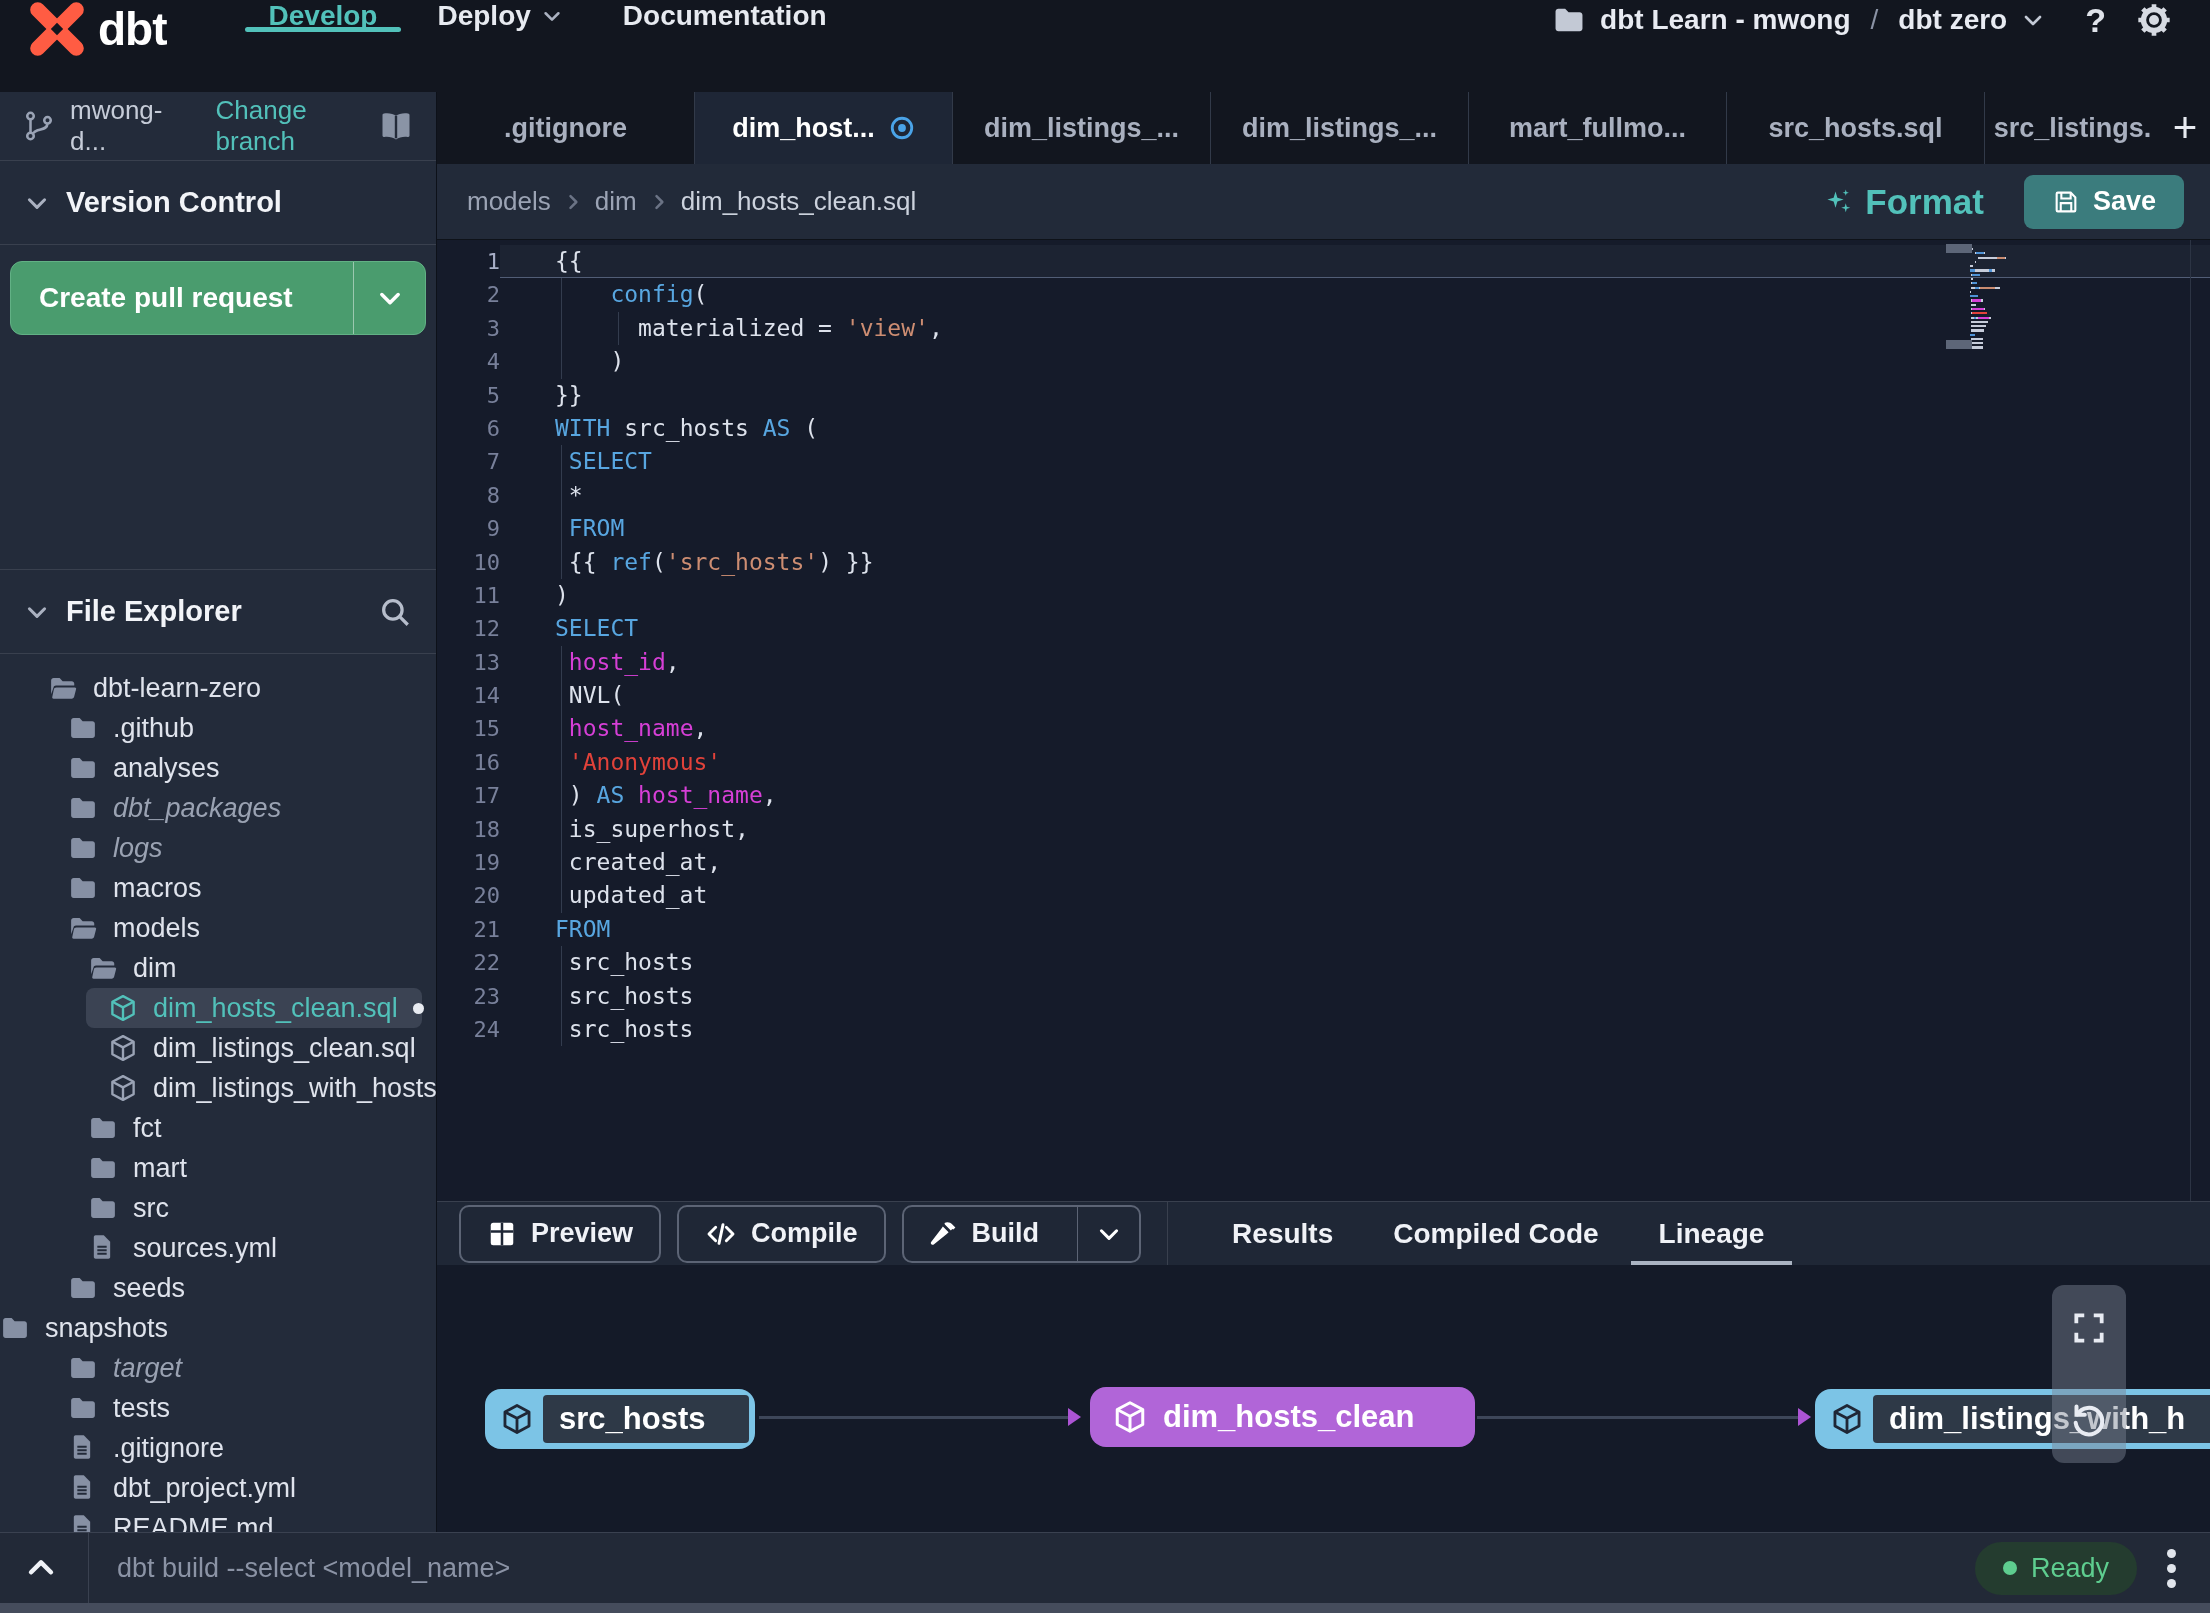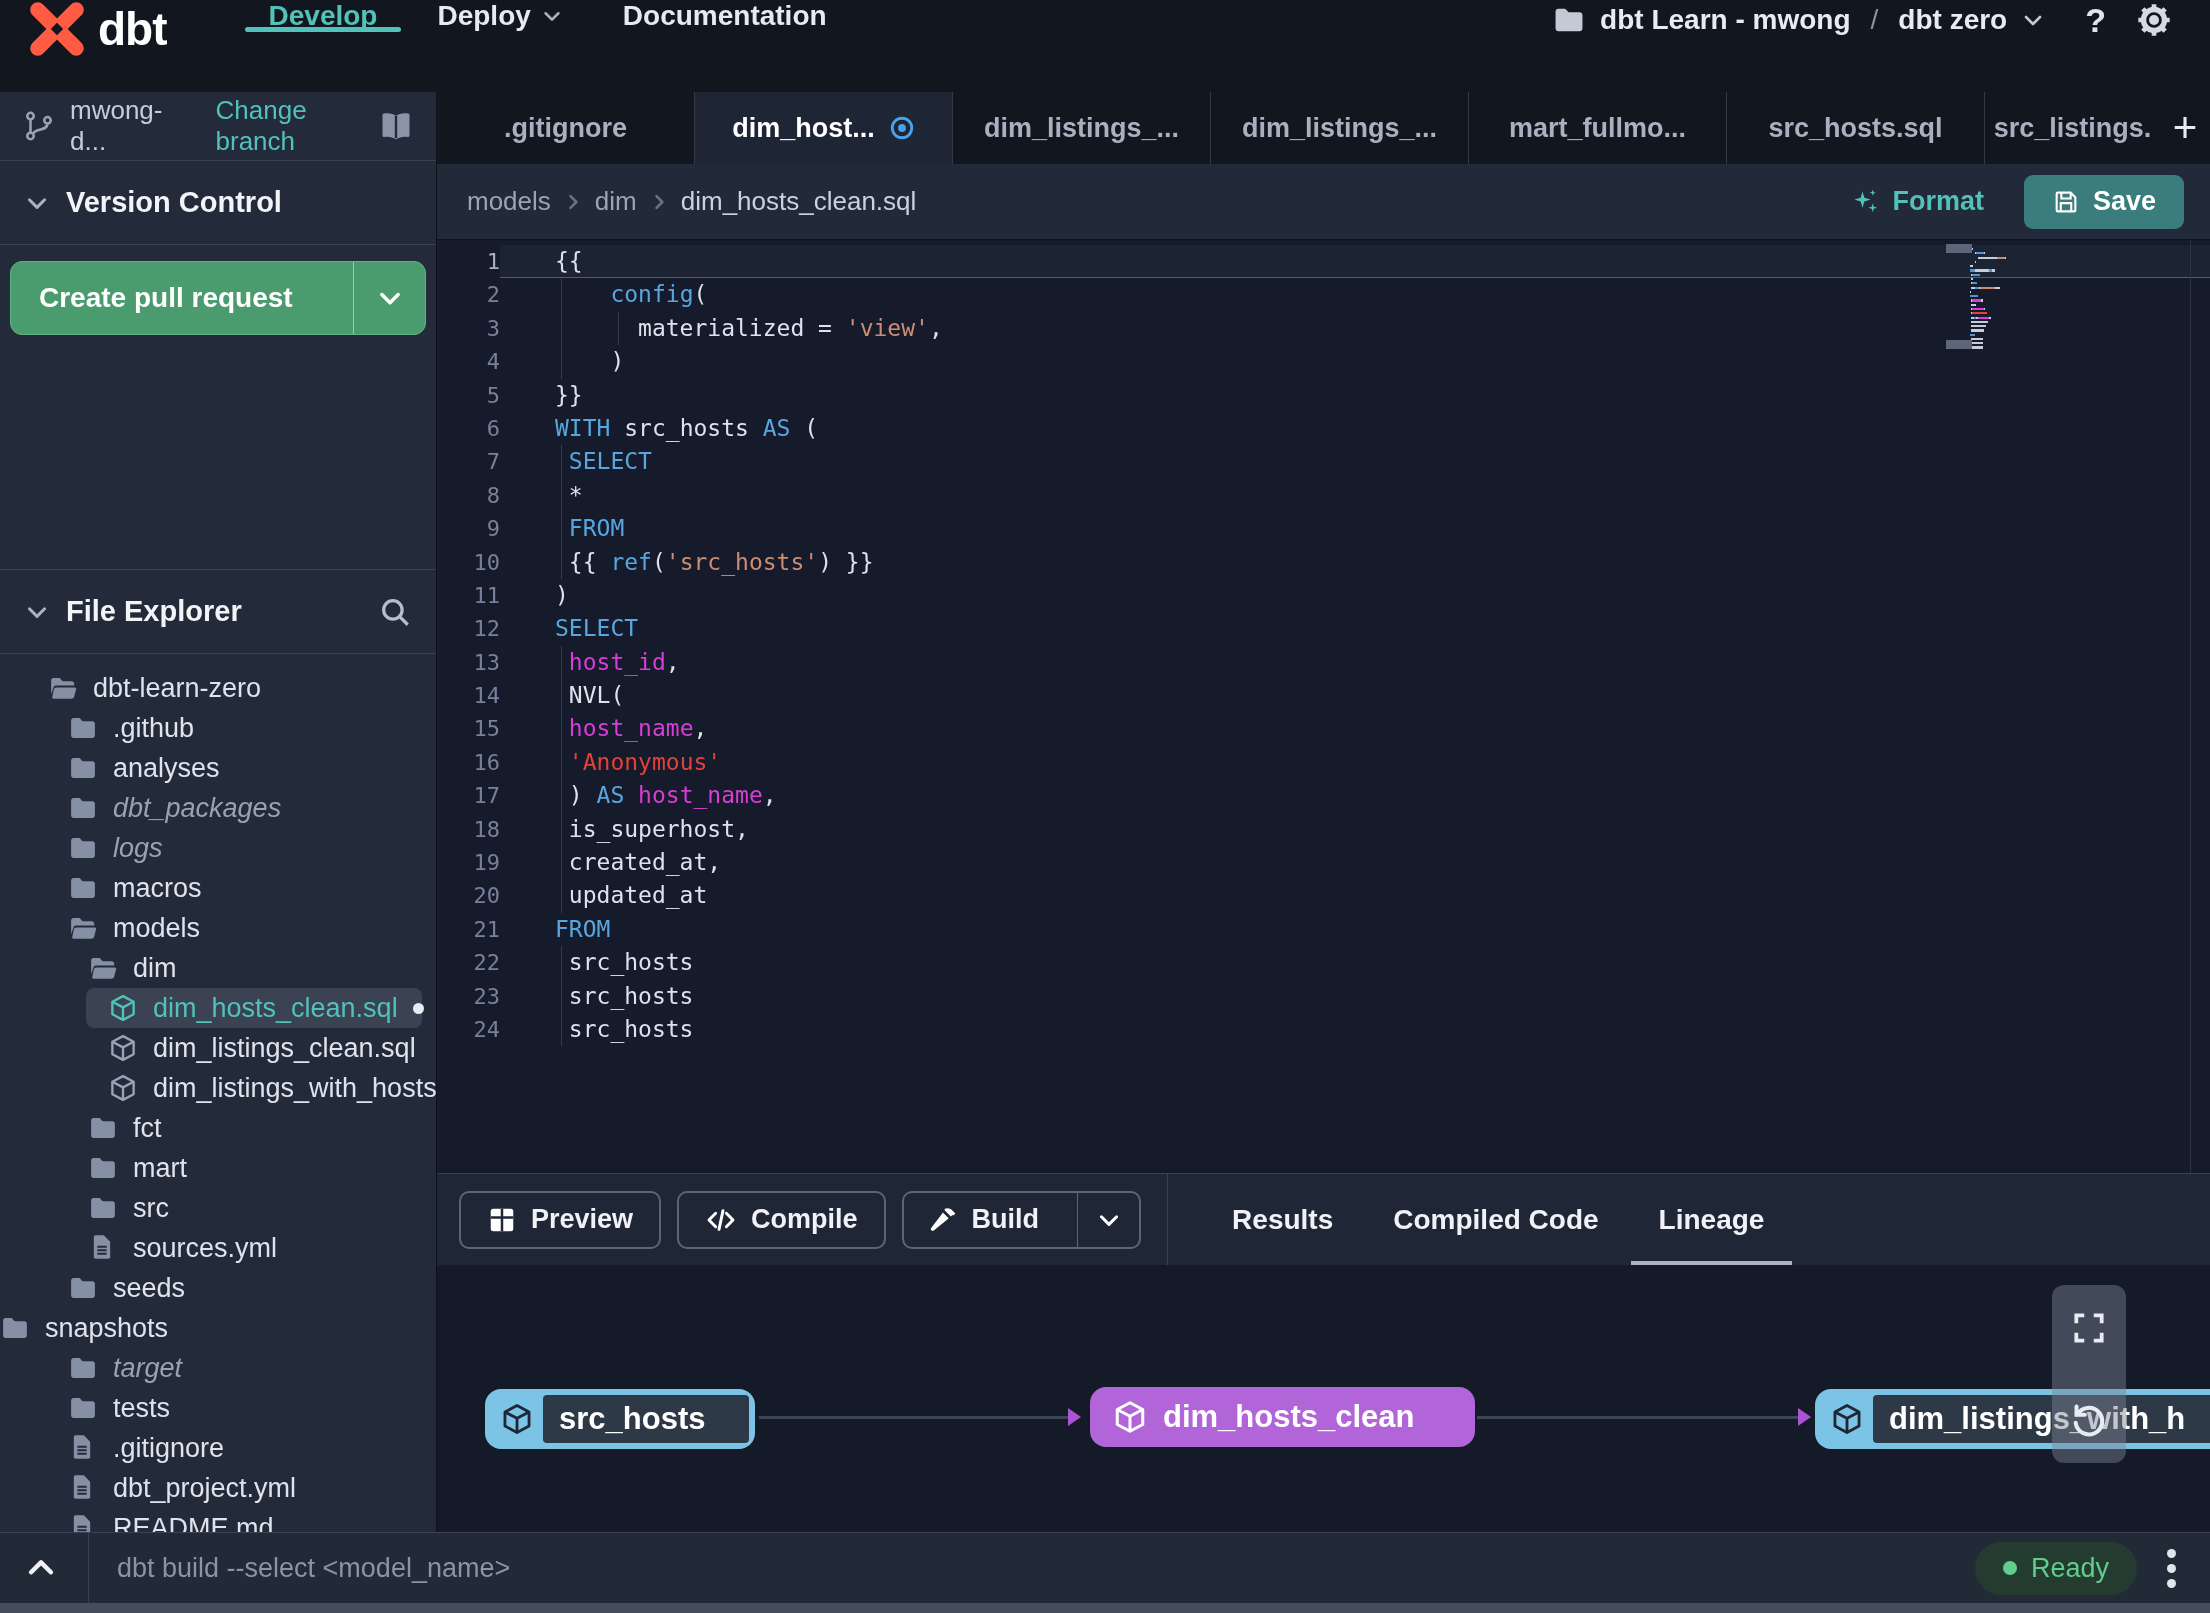--- a/index.html
+++ b/index.html
@@ -66,21 +66,21 @@
   .tab-plus { flex:none; width:50px; display:flex; align-items:center; justify-content:center;
               font-size:42px; color:#e7eaf0; cursor:pointer; }
   .ring-icon { width:26px; height:26px; flex:none; }
 
   .breadcrumb-row { height:76px; flex:none; background:#222a39; display:flex; align-items:center;
                     padding:0 26px 0 30px; border-bottom:1px solid #0e1219; }
   .crumb { font-size:26px; color:#9ba3b4; }
   .crumb.current { color:#ccd2dd; }
   .crumb-sep { margin:0 12px; display:flex; }
   .format-btn { margin-left:auto; display:flex; align-items:center; gap:12px; color:#52c1ba;
-                font-size:27px; font-weight:600; cursor:pointer; margin-right:40px; }
+                font-size:35px; font-weight:600; cursor:pointer; margin-right:40px; }
   .save-btn { height:54px; background:#3b7c7d; border-radius:9px; display:flex; align-items:center;
               gap:13px; padding:0 28px; font-size:27px; font-weight:600; color:#fff; cursor:pointer; }
 
   
   .editor { flex:1; position:relative; background:#151b2a; overflow:hidden; }
   .code-area { position:absolute; inset:0; padding-top:5px; }
   .cl { display:flex; height:33.4px; font-family:"DejaVu Sans Mono",monospace; font-size:23px; }
   .cl .ln { width:63px; flex:none; text-align:right; color:#78809a; font-size:22px;
             line-height:33.4px; }
   .cl .ct { flex:1; padding-left:55px; position:relative; white-space:pre; line-height:33.4px; }
@@ -90,21 +90,21 @@
   .g1 { left:61px; } .g2 { left:118px; }
   .tk-p { color:#dde2ec; } .tk-k { color:#58a6e0; } .tk-s { color:#cd8d72; }
   .tk-r { color:#e2423a; } .tk-f { color:#d63fd6; }
   .minimap { position:absolute; top:8px; right:168px; width:72px; }
   .mm-row { height:2.2px; margin-bottom:2.1px; display:flex; }
   .mm-row span { height:100%; display:block; }
   .scroll-line { position:absolute; right:19px; top:0; bottom:0; width:1px; background:#2c3444; }
   .ruler-mark { position:absolute; right:238px; width:26px; height:9px; background:#5d6678; }
 
   
-  .panel-header { height:92px; flex:none; background:#1f2736; border-top:1px solid #39404e;
+  .panel-header { height:64px; flex:none; background:#1f2736; border-top:1px solid #39404e;
                   display:flex; align-items:center; padding-left:22px; }
   .run-btn { height:58px; border:2px solid #5c6475; border-radius:10px; background:transparent;
              display:flex; align-items:center; gap:14px; padding:0 26px; margin-right:16px;
              font-size:27px; font-weight:600; color:#f0f2f7; cursor:pointer; }
   .run-btn.split { padding:0; }
   .run-btn.split .rb-main { display:flex; align-items:center; gap:14px; padding:0 24px; height:100%; }
   .run-btn.split .rb-caret { width:62px; height:100%; border-left:1px solid #5c6475;
              display:flex; align-items:center; justify-content:center; }
   .ph-divider { width:1px; align-self:stretch; background:#39404e; margin-left:10px; flex:none; }
   .panel-tabs { display:flex; margin-left:64px; gap:60px; height:100%; }

